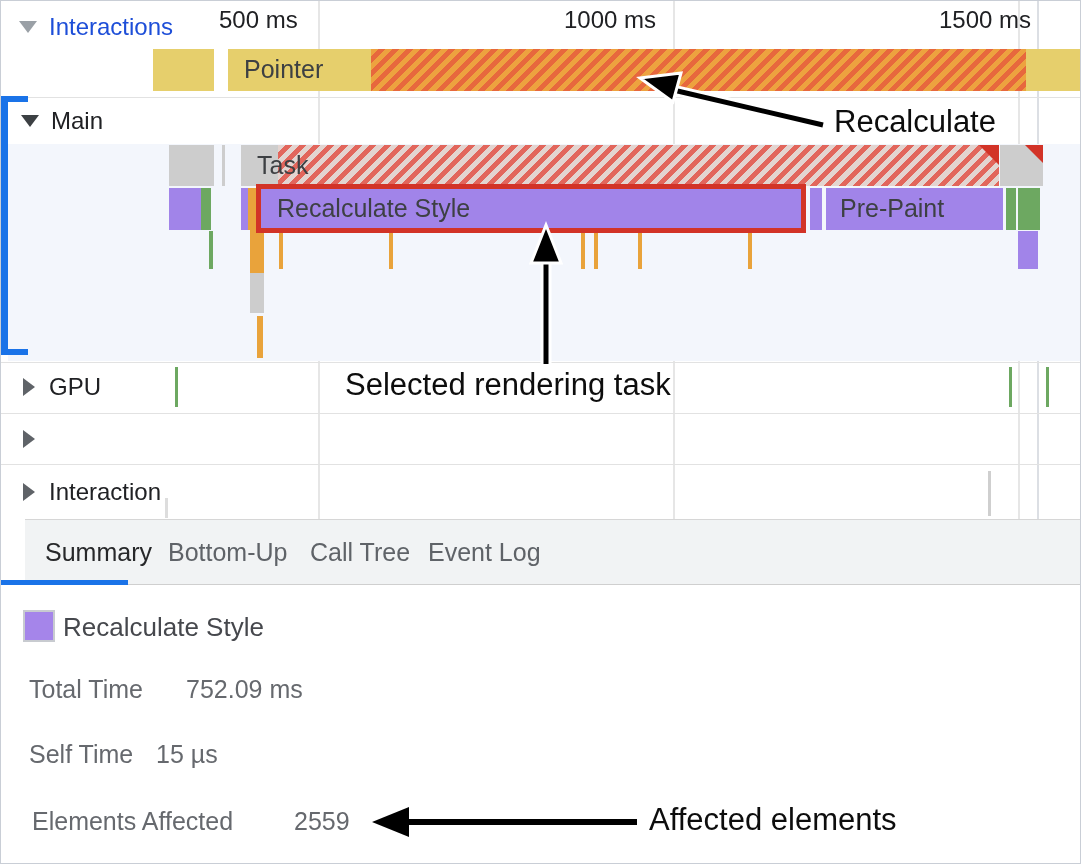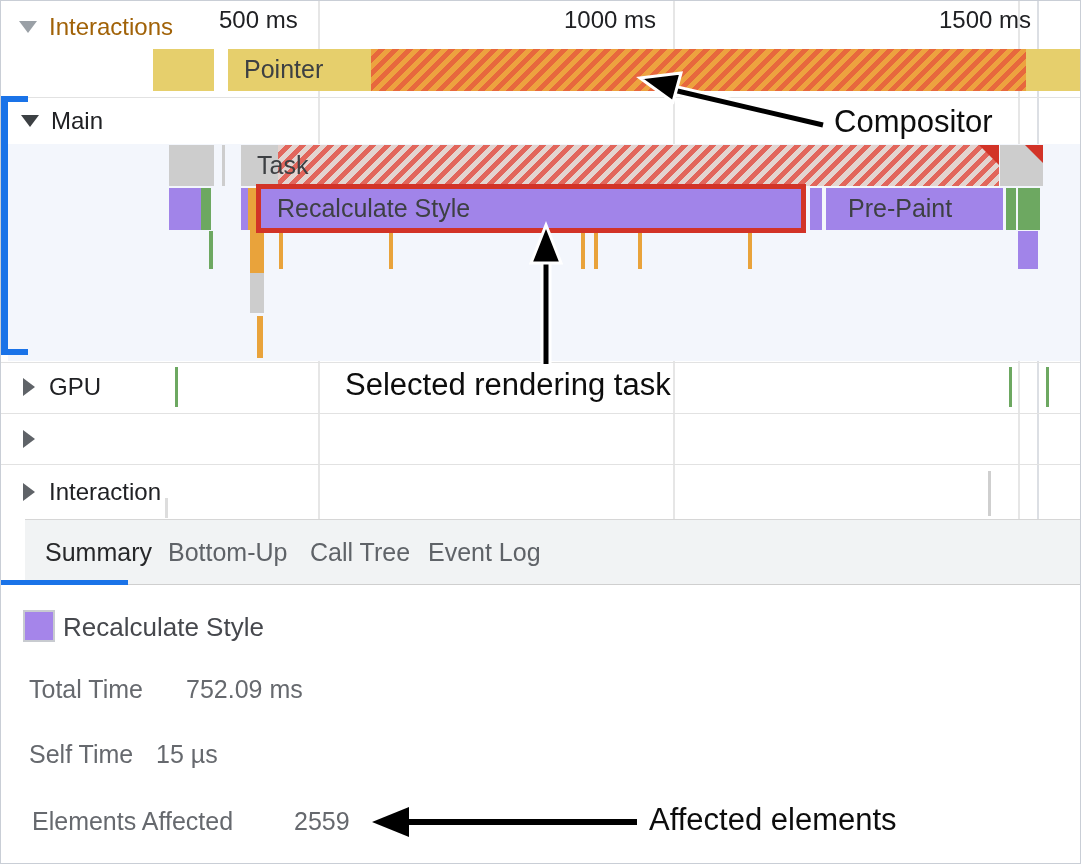--- a/index.html
+++ b/index.html
@@ -5,21 +5,21 @@
   html,body{margin:0;padding:0;background:#fff;}
   .screen{position:relative;width:1081px;height:864px;background:#ffffff;
     font-family:"Liberation Sans",sans-serif;border:1px solid #c9ced6;box-sizing:border-box;overflow:hidden;}
   .abs{position:absolute;}
   
   .vline{position:absolute;top:0;width:2px;height:518px;background:#e6e6e6;z-index:0;}
   .vline.boundary{background:#dcdfe4;}
   .hline{position:absolute;left:0;width:1081px;height:1px;background:#e2e2e2;z-index:2;}
   
   .trklabel{font-size:24px;color:#202124;white-space:nowrap;z-index:3;}
-  .trklabel.dim{color:#a16207;}
+  .trklabel.dim{color:#1d4ed8;}
   .tri-down{display:inline-block;width:0;height:0;border-left:9px solid transparent;
     border-right:9px solid transparent;border-top:12px solid #5f6368;margin-right:12px;vertical-align:2px;}
   .tri-right{display:inline-block;width:0;height:0;border-top:9px solid transparent;
     border-bottom:9px solid transparent;border-left:12px solid #5f6368;margin-right:14px;vertical-align:-1px;}
   .ruler{font-size:24px;color:#202124;z-index:3;}
   
   .bar{position:absolute;z-index:4;}
   .lbl{font-size:25px;color:#3d4043;white-space:nowrap;position:relative;z-index:6;line-height:41px;padding-left:16px;}
   .yellow{background:#e6cf6c;}
   .purple{background:#a184e9;}
@@ -98,21 +98,21 @@
 
   <div class="bar purple" style="left:168px;top:187px;width:32px;height:42px"></div>
   <div class="bar green" style="left:200px;top:187px;width:10px;height:42px"></div>
   <div class="bar purple" style="left:240px;top:187px;width:7px;height:42px"></div>
   <div class="bar orange" style="left:247px;top:187px;width:8px;height:42px"></div>
   <div class="selbar" style="left:255px;top:183px;width:550px;height:49px">
     <div class="lbl" style="line-height:39px">Recalculate Style</div>
   </div>
   <div class="bar purple" style="left:809px;top:187px;width:12px;height:42px"></div>
   <div class="bar purple" style="left:825px;top:187px;width:177px;height:42px">
-    <div class="lbl" style="padding-left:22px">Pre-Paint</div>
+    <div class="lbl" style="padding-left:14px">Pre-Paint</div>
   </div>
   <div class="bar green" style="left:1005px;top:187px;width:10px;height:42px"></div>
   <div class="bar green" style="left:1017px;top:187px;width:22px;height:42px"></div>
 
   <div class="bar green" style="left:208px;top:230px;width:4px;height:38px"></div>
   <div class="bar orange" style="left:249px;top:228px;width:14px;height:44px"></div>
   <div class="bar orange" style="left:278px;top:230px;width:4px;height:38px"></div>
   <div class="bar orange" style="left:388px;top:230px;width:4px;height:38px"></div>
   <div class="bar orange" style="left:580px;top:230px;width:4px;height:38px"></div>
   <div class="bar orange" style="left:593px;top:230px;width:4px;height:38px"></div>
@@ -166,17 +166,17 @@
     <polygon points="639,77 680,72 672,101" fill="#000000" stroke="#ffffff" stroke-width="3"></polygon>
 
     <line x1="545" y1="363" x2="545" y2="252" stroke="#ffffff" stroke-width="11"></line>
     <line x1="545" y1="363" x2="545" y2="252" stroke="#000000" stroke-width="5"></line>
     <polygon points="545,224 530,262 560,262" fill="#000000" stroke="#ffffff" stroke-width="3"></polygon>
 
     <line x1="636" y1="821" x2="404" y2="821" stroke="#000000" stroke-width="6"></line>
     <polygon points="371,821 408,806 408,836" fill="#000000"></polygon>
   </svg>
 
-  <div class="anno" style="left:833px;top:103px">Compositor</div>
+  <div class="anno" style="left:833px;top:103px">Recalculate</div>
   <div class="anno" style="left:344px;top:366px">Selected rendering task</div>
   <div class="anno" style="left:648px;top:801px">Affected elements</div>
 
 </div>
 
 </body></html>

